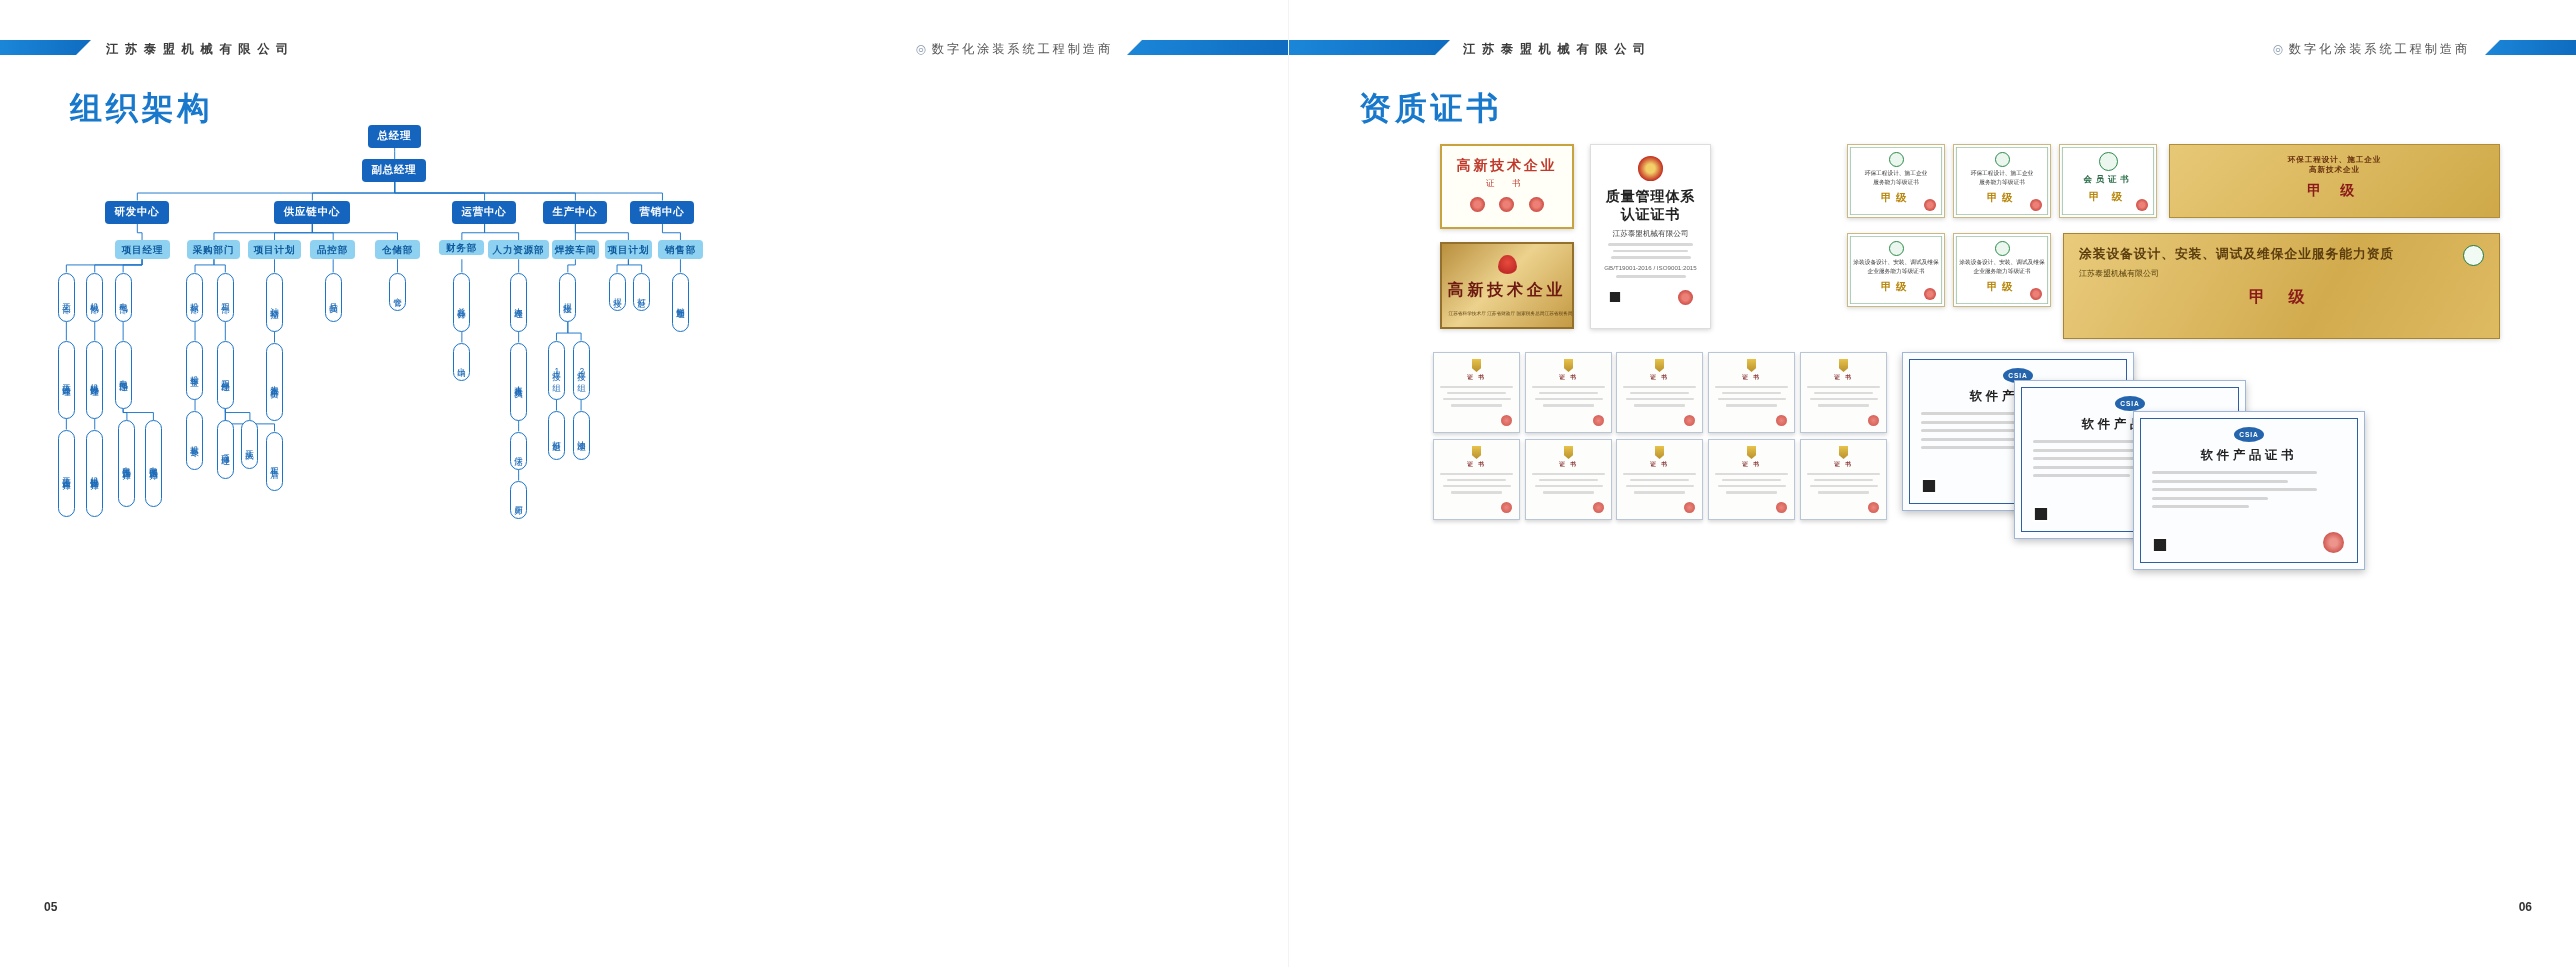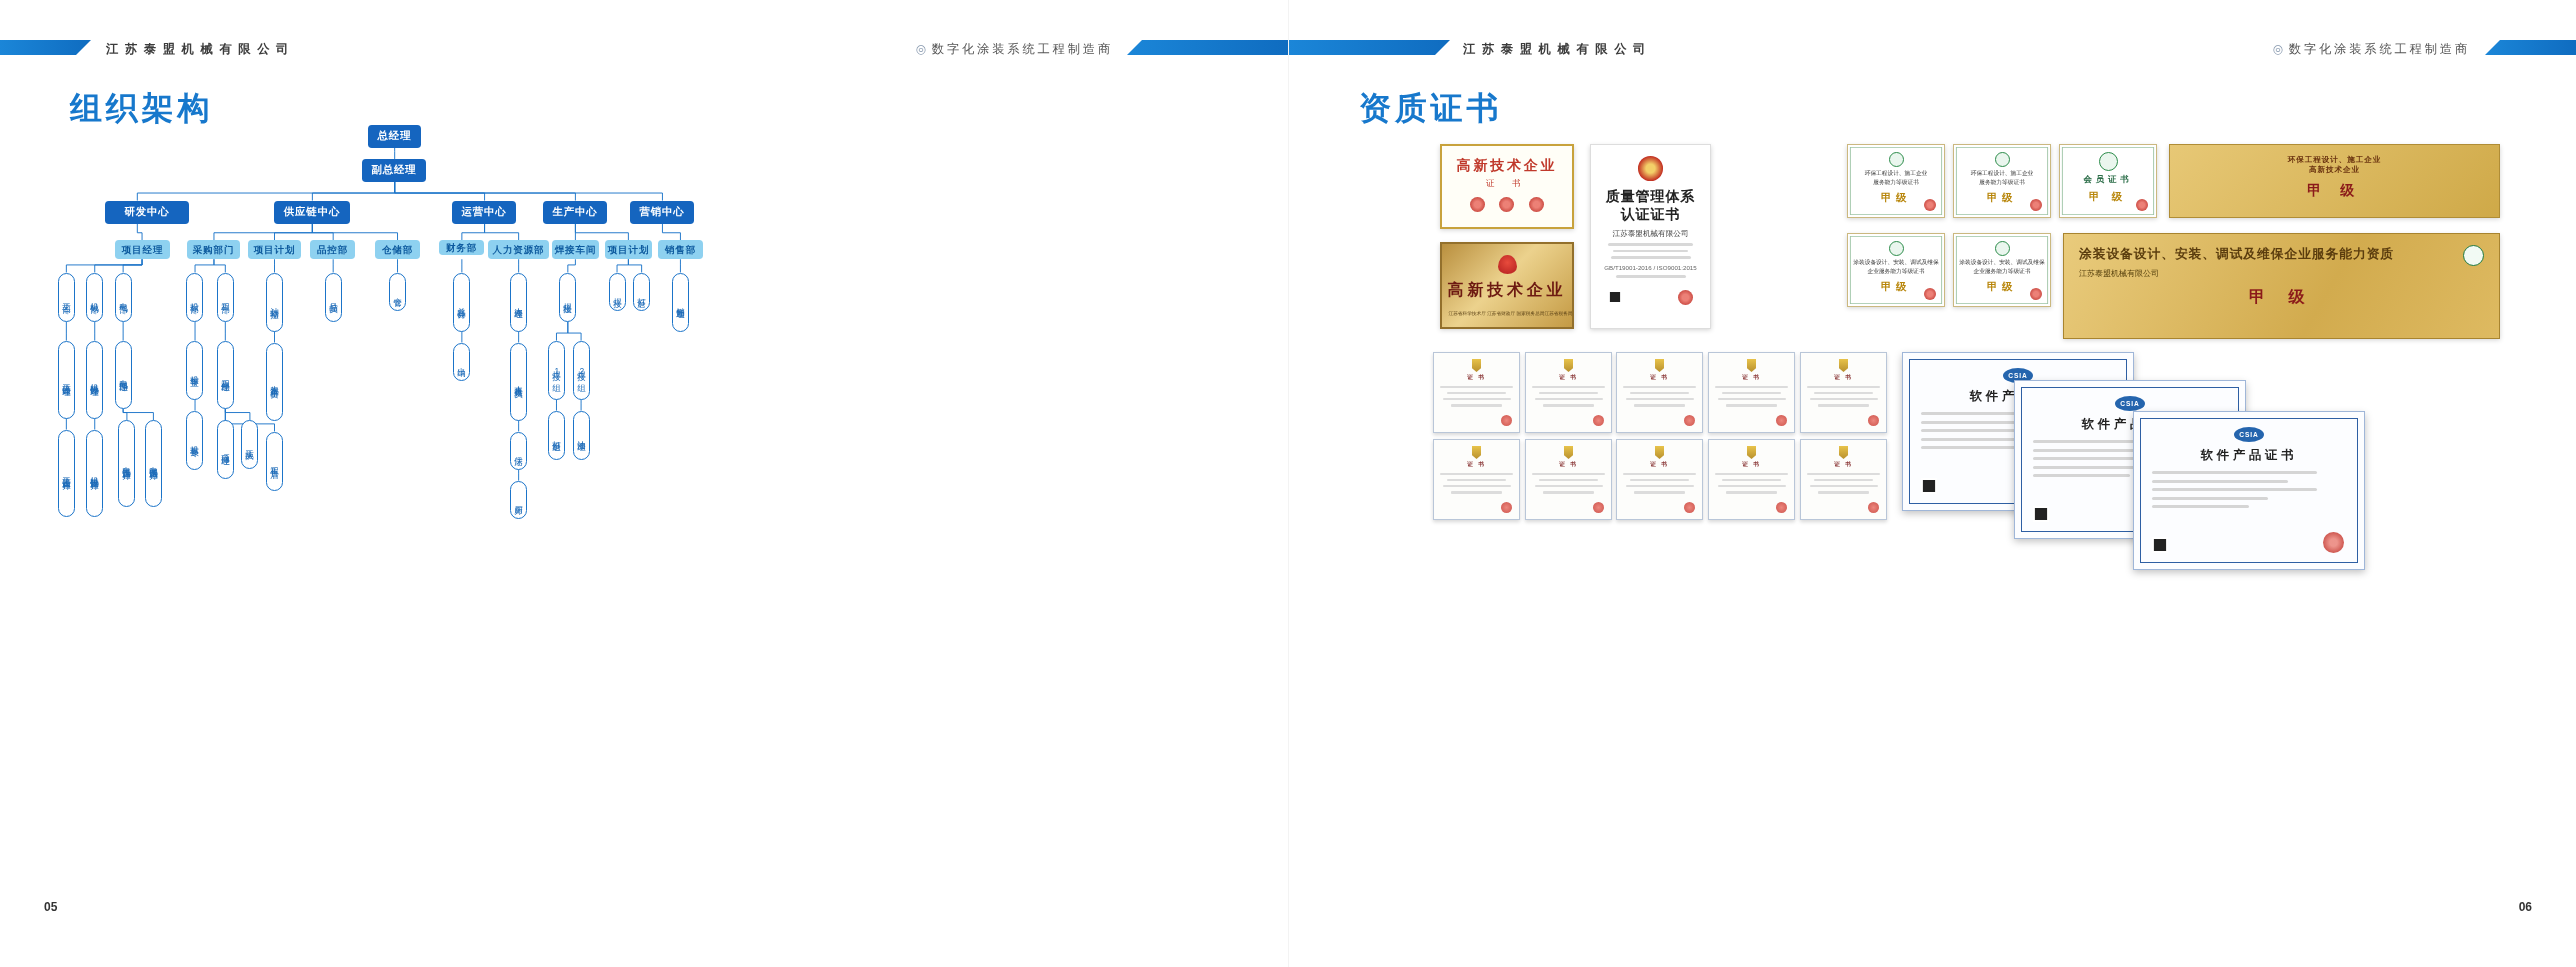--- a/index.html
+++ b/index.html
@@ -168,21 +168,21 @@
           <polyline points="238,432 238,436 264,436 264,444"></polyline>
           <polyline points="238,432 238,448 290,448 290,456"></polyline>
           <polyline points="588,422 588,426 588,426 588,434"></polyline>
           <polyline points="614,422 614,426 614,426 614,434"></polyline>
           <polyline points="548,444 548,448 548,448 548,456"></polyline>
           <polyline points="548,496 548,500 548,500 548,508"></polyline>
         </svg>
       <div id="org-nodes">
           <div class="org-node dark" style="left: 368px; top: 125px; width: 53px; height: 23px;">总经理</div>
           <div class="org-node dark" style="left: 362px; top: 159px; width: 64px; height: 23px;">副总经理</div>
-          <div class="org-node dark" style="left: 105px; top: 201px; width: 84px; height: 23px; text-align: center;">研发中心</div>
+          <div class="org-node dark" style="left: 105px; top: 201px; width: 64px; height: 23px; text-align: center;">研发中心</div>
           <div class="org-node dark" style="left: 274px; top: 201px; width: 76px; height: 23px;">供应链中心</div>
           <div class="org-node dark" style="left: 452px; top: 201px; width: 64px; height: 23px;">运营中心</div>
           <div class="org-node dark" style="left: 543px; top: 201px; width: 64px; height: 23px;">生产中心</div>
           <div class="org-node dark" style="left: 630px; top: 201px; width: 64px; height: 23px;">营销中心</div>
           <div class="org-node light" style="left: 115px; top: 240px; width: 55px; height: 19px;">项目经理</div>
           <div class="org-node light" style="left: 187px; top: 240px; width: 53px; height: 19px;">采购部门</div>
           <div class="org-node light" style="left: 248px; top: 240px; width: 53px; height: 19px;">项目计划</div>
           <div class="org-node light" style="left: 310px; top: 240px; width: 45px; height: 19px;">品控部</div>
           <div class="org-node light" style="left: 375px; top: 240px; width: 45px; height: 19px;">仓储部</div>
           <div class="org-node light" style="left: 439px; top: 240px; width: 45px; height: 15px;">财务部</div>

